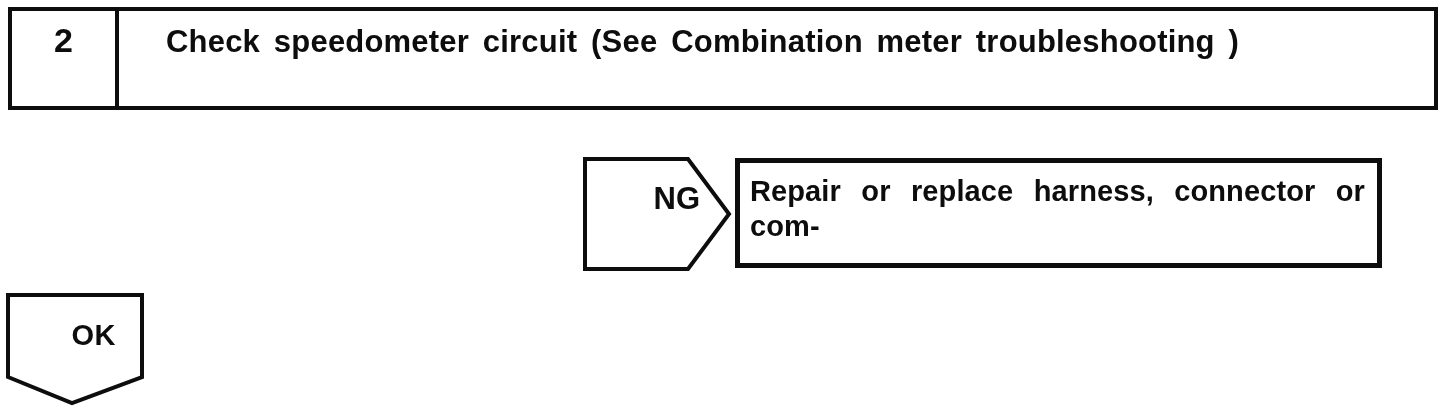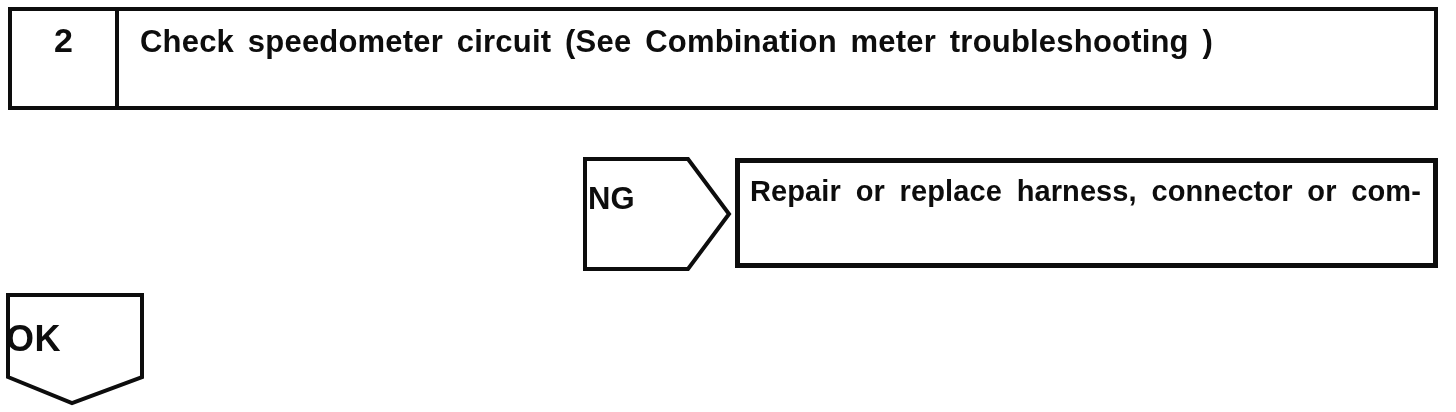--- a/index.html
+++ b/index.html
@@ -37,47 +37,48 @@
   }
   .step-text {
     flex: 1;
     font-size: 31px;
     font-weight: bold;
     padding: 13px 10px 0 21px;
     line-height: 1.15;
     word-spacing: 5px;
     letter-spacing: 0.2px;
     white-space: nowrap;
+    margin-left: 26px;
   }
 
   
   .connector-svg { position: absolute; display: block; }
   .ng-svg { left: 583px; top: 157px; width: 150px; height: 114px; }
   .ok-svg { left: 6px;   top: 293px; width: 140px; height: 114px; }
   .connector-svg polygon {
     fill: #ffffff;
     stroke: #0d0d0d;
     stroke-width: 4;
     stroke-linejoin: miter;
   }
   .connector-label {
     position: absolute;
     font-weight: bold;
-    text-align: left;
+    text-align: right;
     line-height: 1;
     color: #0d0d0d;
   }
   .ng-label { left: 588px; top: 183px; width: 112px; font-size: 31px; }
-  .ok-label { left: 6px;   top: 321px; width: 116px; font-size: 36px; letter-spacing: 0.5px; }
+  .ok-label { left: 0;   top: 321px; width: 116px; font-size: 29px; letter-spacing: 0.5px; }
 
   
   .action-box {
     position: absolute;
     left: 735px; top: 158px;
-    width: 703px; height: 110px;
+    width: 647px; height: 110px;
     border: 5px solid #0d0d0d;
     background: #ffffff;
     padding: 11px 12px 0 10px;
   }
   .action-line {
     font-size: 29px;
     font-weight: bold;
     line-height: 35px;
     letter-spacing: 0.1px;
     white-space: nowrap;

